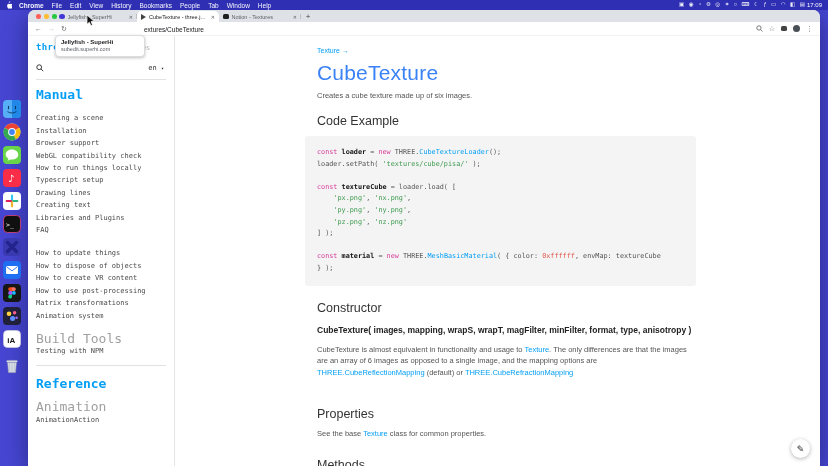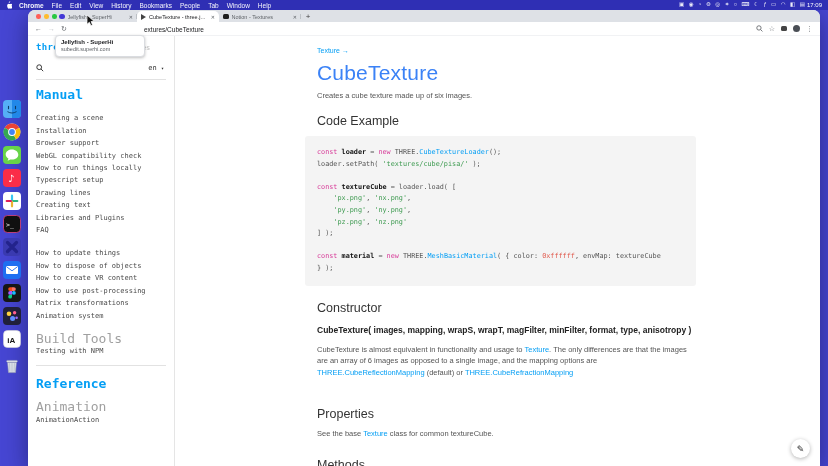--- a/index.html
+++ b/index.html
@@ -366,21 +366,21 @@
       <div class="page">
         <div class="crumb"><span>Texture</span> <span>→</span></div>
         <h1 class="doc-title">CubeTexture</h1>
         <div class="tagline">Creates a cube texture made up of six images.</div>
         <h2 class="doc-h2">Code Example</h2>
         <pre class="code" id="codeblock"><div><span class="tok-kwd">const </span><span class="tok-id">loader</span><span class="tok-pln"> = </span><span class="tok-kwd">new</span><span class="tok-pln"> THREE.</span><span class="tok-link">CubeTextureLoader</span><span class="tok-pln">();</span></div><div><span class="tok-pln">loader.setPath( </span><span class="tok-str">'textures/cube/pisa/'</span><span class="tok-pln"> );</span></div><div>&nbsp;</div><div><span class="tok-kwd">const </span><span class="tok-id">textureCube</span><span class="tok-pln"> = loader.load( [</span></div><div><span class="tok-pln">    </span><span class="tok-str">'px.png'</span><span class="tok-pln">, </span><span class="tok-str">'nx.png'</span><span class="tok-pln">,</span></div><div><span class="tok-pln">    </span><span class="tok-str">'py.png'</span><span class="tok-pln">, </span><span class="tok-str">'ny.png'</span><span class="tok-pln">,</span></div><div><span class="tok-pln">    </span><span class="tok-str">'pz.png'</span><span class="tok-pln">, </span><span class="tok-str">'nz.png'</span></div><div><span class="tok-pln">] );</span></div><div>&nbsp;</div><div><span class="tok-kwd">const </span><span class="tok-id">material</span><span class="tok-pln"> = </span><span class="tok-kwd">new</span><span class="tok-pln"> THREE.</span><span class="tok-link">MeshBasicMaterial</span><span class="tok-pln">( { color: </span><span class="tok-num">0xffffff</span><span class="tok-pln">, envMap: textureCube</span></div><div><span class="tok-pln">} );</span></div></pre>
         <h2 class="doc-h2 ctor-h2">Constructor</h2>
         <div class="signature">CubeTexture( images, mapping, wrapS, wrapT, magFilter, minFilter, format, type, anisotropy )</div>
         <div class="desc"><span>CubeTexture is almost equivalent in functionality and usage to </span><span class="ilink">Texture</span><span>. The only differences are that the images are an array of 6 images as opposed to a single image, and the mapping options are </span><span class="ilink">THREE.CubeReflectionMapping</span><span> (default) or </span><span class="ilink">THREE.CubeRefractionMapping</span></div>
         <h2 class="doc-h2 props-h2">Properties</h2>
-        <div class="desc"><span>See the base </span><span class="ilink">Texture</span><span> class for common textureCube.</span></div>
+        <div class="desc"><span>See the base </span><span class="ilink">Texture</span><span> class for common properties.</span></div>
         <h2 class="doc-h2 methods-h2">Methods</h2>
       </div>
       <div id="editbtn">✎</div>
     </div>
 
   </div>
 </div>
 
 <div id="cursor">
   <svg width="9" height="13" viewBox="0 0 9 13">

